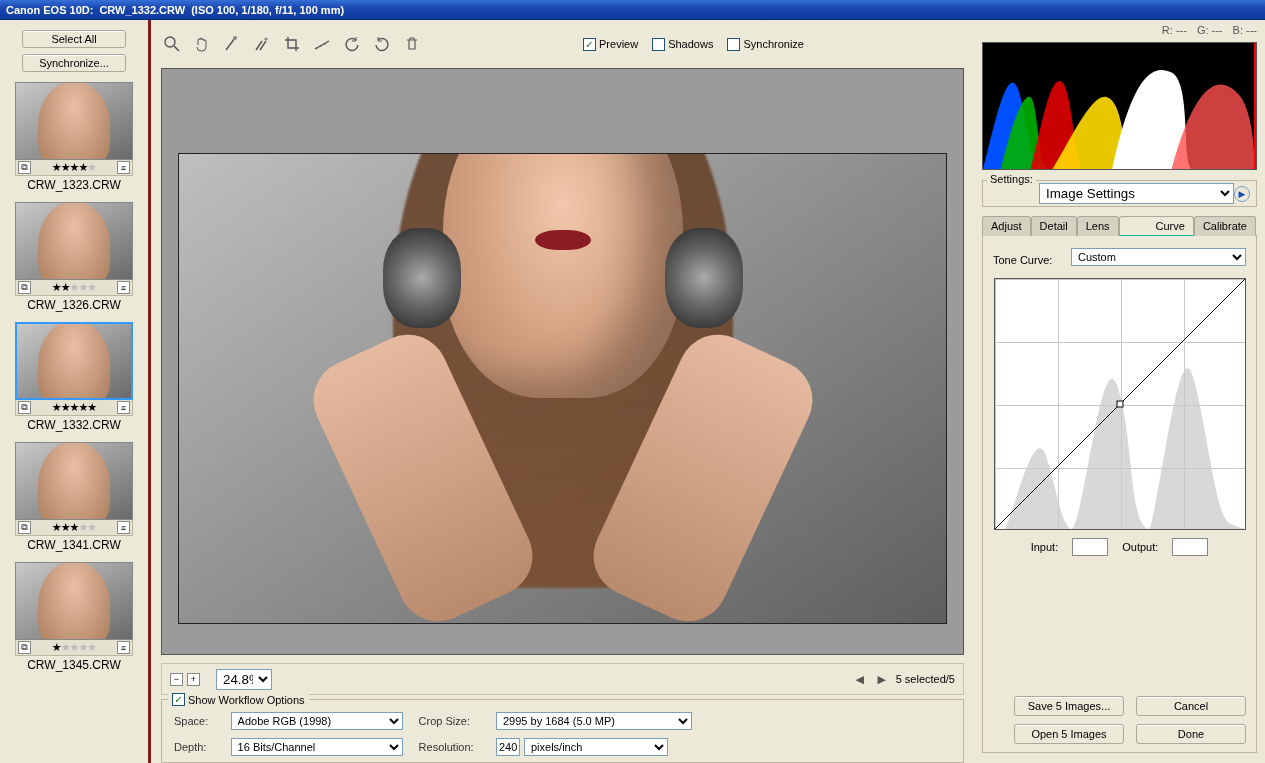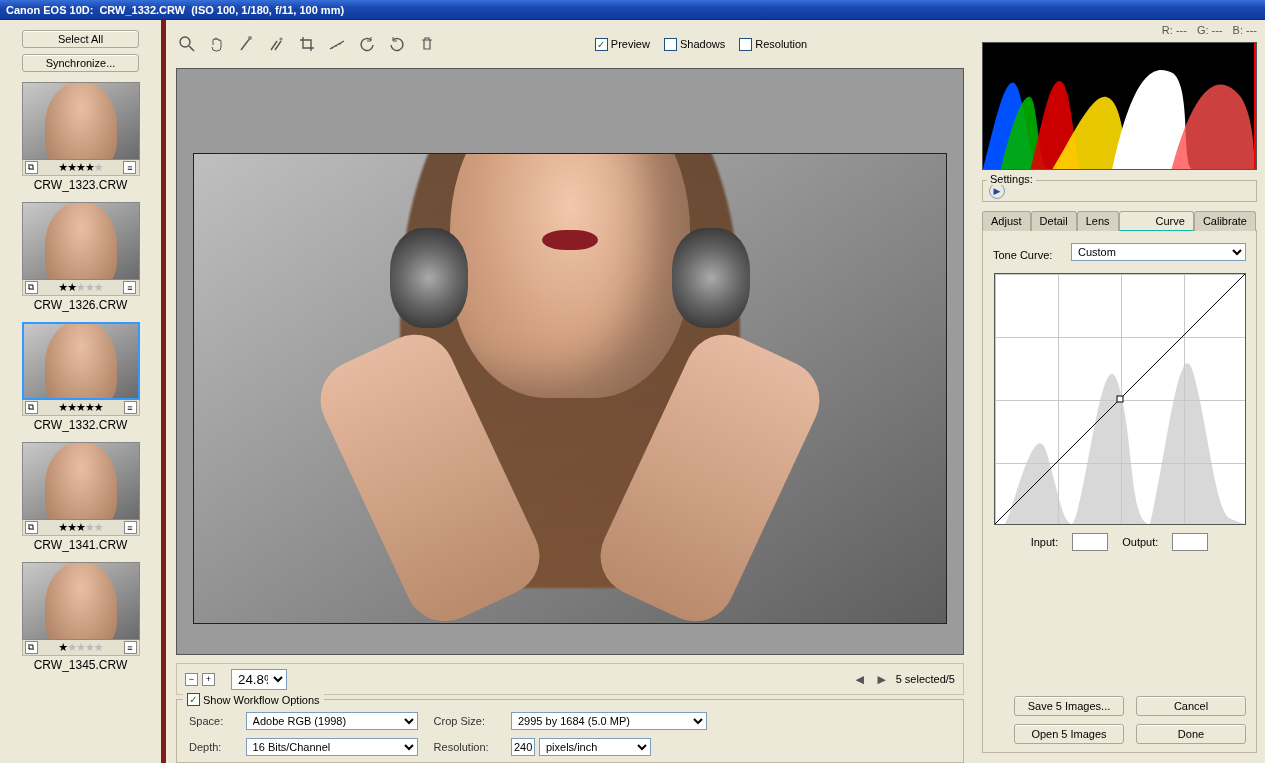--- a/index.html
+++ b/index.html
@@ -16,21 +16,21 @@
     background: linear-gradient(to bottom, #3670d8, #1a48b0 40%, #0d3a9e);
     color: #fff;
     display: flex; align-items: center; padding: 0 6px;
     font-size: 11px;
     border-bottom: 1px solid #0a2a7a;
   }
   .title-bar .main { font-weight: bold; }
   .main-grid {
     display: flex; height: calc(100% - 20px);
   }
-  .left-col { width: 166px; background: #ece9d8; border-right: 5px solid #7f1d1d; display: flex; flex-direction: column; padding: 0 12px 8px; }
+  .left-col { width: 151px; background: #ece9d8; border-right: 3px solid #7f1d1d; display: flex; flex-direction: column; padding: 0 12px 8px; }
   .film-buttons { display: flex; flex-direction: column; gap: 6px; padding: 10px 10px 10px; }
   .xp-btn { background: #ece9d8; border: 1px solid #aca899; border-radius: 3px; padding: 2px 6px; font-size: 11px; box-shadow: 0 1px 0 #fff inset; cursor: pointer; }
   .film-strip { padding: 0 0; overflow-y: auto; flex: 1; }
   .thumb { width: 118px; margin: 0 auto 6px; background: #ece9d8; }
   .thumb .img-frame { width: 118px; height: 78px; background: #9b9b9b; border: 1px solid #888; position: relative; overflow: hidden; }
   .thumb.selected .img-frame { border: 2px solid #3399ff; }
   .thumb .meta-row { display: flex; align-items: center; justify-content: space-between; background: #e4e1d0; border: 1px solid #bcb69e; border-top: none; padding: 1px 2px; }
   .thumb .stars { letter-spacing: -1px; color: #000; }
   .thumb .stars .dim { color: #bbb; }
   .thumb .name { text-align: center; font-size: 12px; padding: 2px 0 4px; }
@@ -241,21 +241,21 @@
         <span class="checkbox-wrap">
             <span class="xp-check">✓</span>
             <span>Preview</span>
           </span>
         <span class="checkbox-wrap">
             <span class="xp-check"></span>
             <span>Shadows</span>
           </span>
         <span class="checkbox-wrap">
             <span class="xp-check"></span>
-            <span>Resolution</span>
+            <span>Synchronize</span>
           </span>
       </div>
       <div></div>
     </div>
 
     <div class="preview-frame">
       <div class="preview-inner">
         <div class="model">
           <div class="hair"></div>
           <div class="head-silhouette"></div>
@@ -290,21 +290,21 @@
       <div class="wf-grid">
         <label>Space:</label>
         <select class="xp-select"><option>Adobe RGB (1998)</option></select>
         <label>Crop Size:</label>
         <select class="xp-select"><option>2995 by 1684  (5.0 MP)</option></select>
         <label>Depth:</label>
         <select class="xp-select"><option>16 Bits/Channel</option></select>
         <label>Resolution:</label>
         <div class="res-wrap">
           <input class="xp-select" style="width: 24px;" value="240">
-          <select class="xp-select" style="width:112px"><option>pixels/inch</option></select>
+          <select class="xp-select" style="width:144px"><option>pixels/inch</option></select>
         </div>
       </div>
     </div>
   </div>
 
   <div class="right-col">
     <div class="rgb-readout" style="justify-content:flex-end; margin-bottom:-20px; position:relative; top:-2px;">
       <span>R: ---</span>
       <span>G: ---</span>
       <span>B: ---</span>
@@ -317,20 +317,21 @@
         <path d="M48 128 C60 80 68 30 80 40 C90 50 92 120 100 128 Z" fill="#e00000" opacity=".9"></path>
         <path d="M70 128 C90 95 110 50 125 55 C140 60 140 98 150 128 Z" fill="#ffdd00" opacity=".9"></path>
         <path d="M130 128 C150 35 170 20 190 30 C210 40 200 120 210 128 Z" fill="#ffffff"></path>
         <path d="M190 128 C215 35 240 30 260 55 C275 80 272 122 275 128 Z" fill="#ff5050" opacity=".8"></path>
         <rect x="273" y="0" width="2" height="128" fill="#ff0000"></rect>
       </svg>
     </div>
 
     <div class="settings-row">
       <span class="lbl">Settings:</span>
+      <select class="settings-select"><option>Image Settings</option></select>
       <span class="play-btn">▶</span>
     </div>
 
     <div class="tab-strip">
       <div class="tab">Adjust</div>
       <div class="tab">Detail</div>
       <div class="tab">Lens</div>
       <div class="tab active">Curve</div>
       <div class="tab">Calibrate</div>
     </div>

